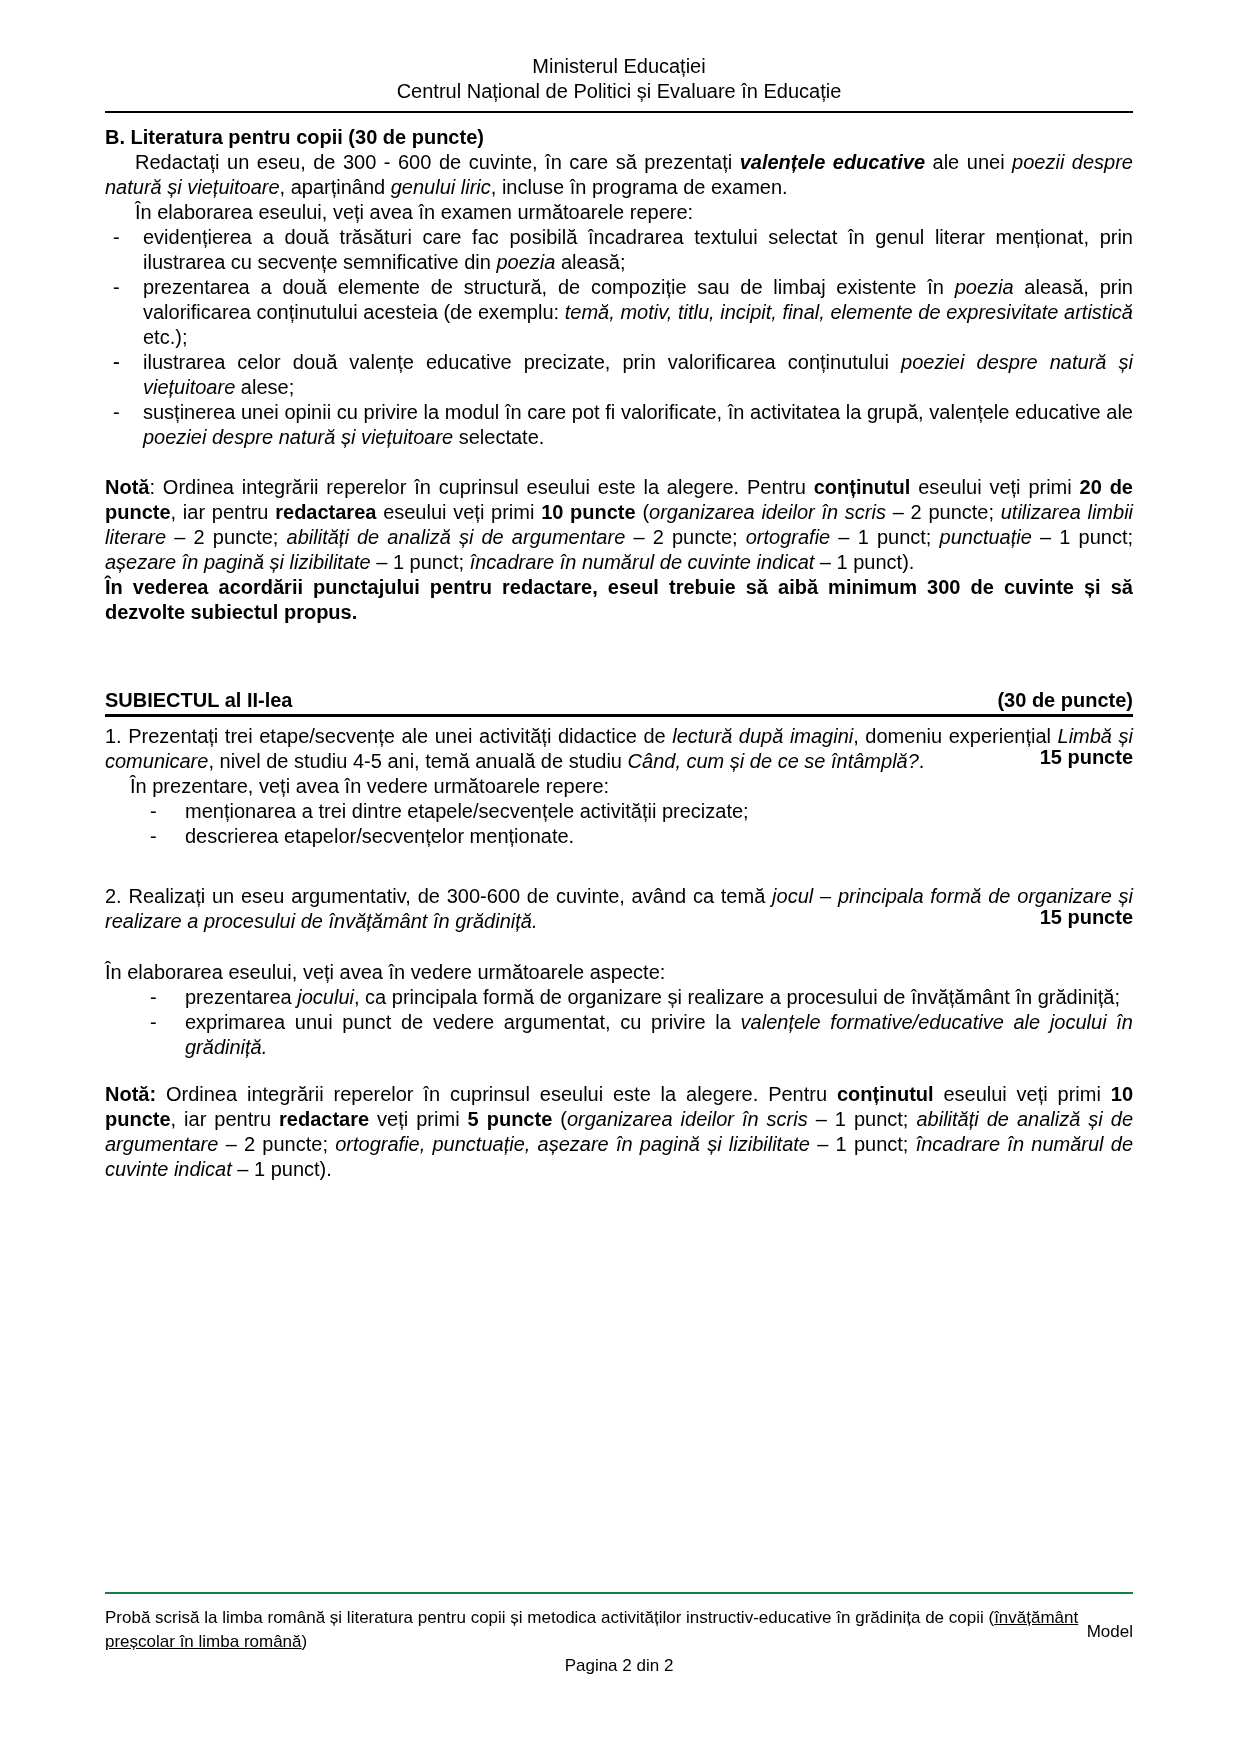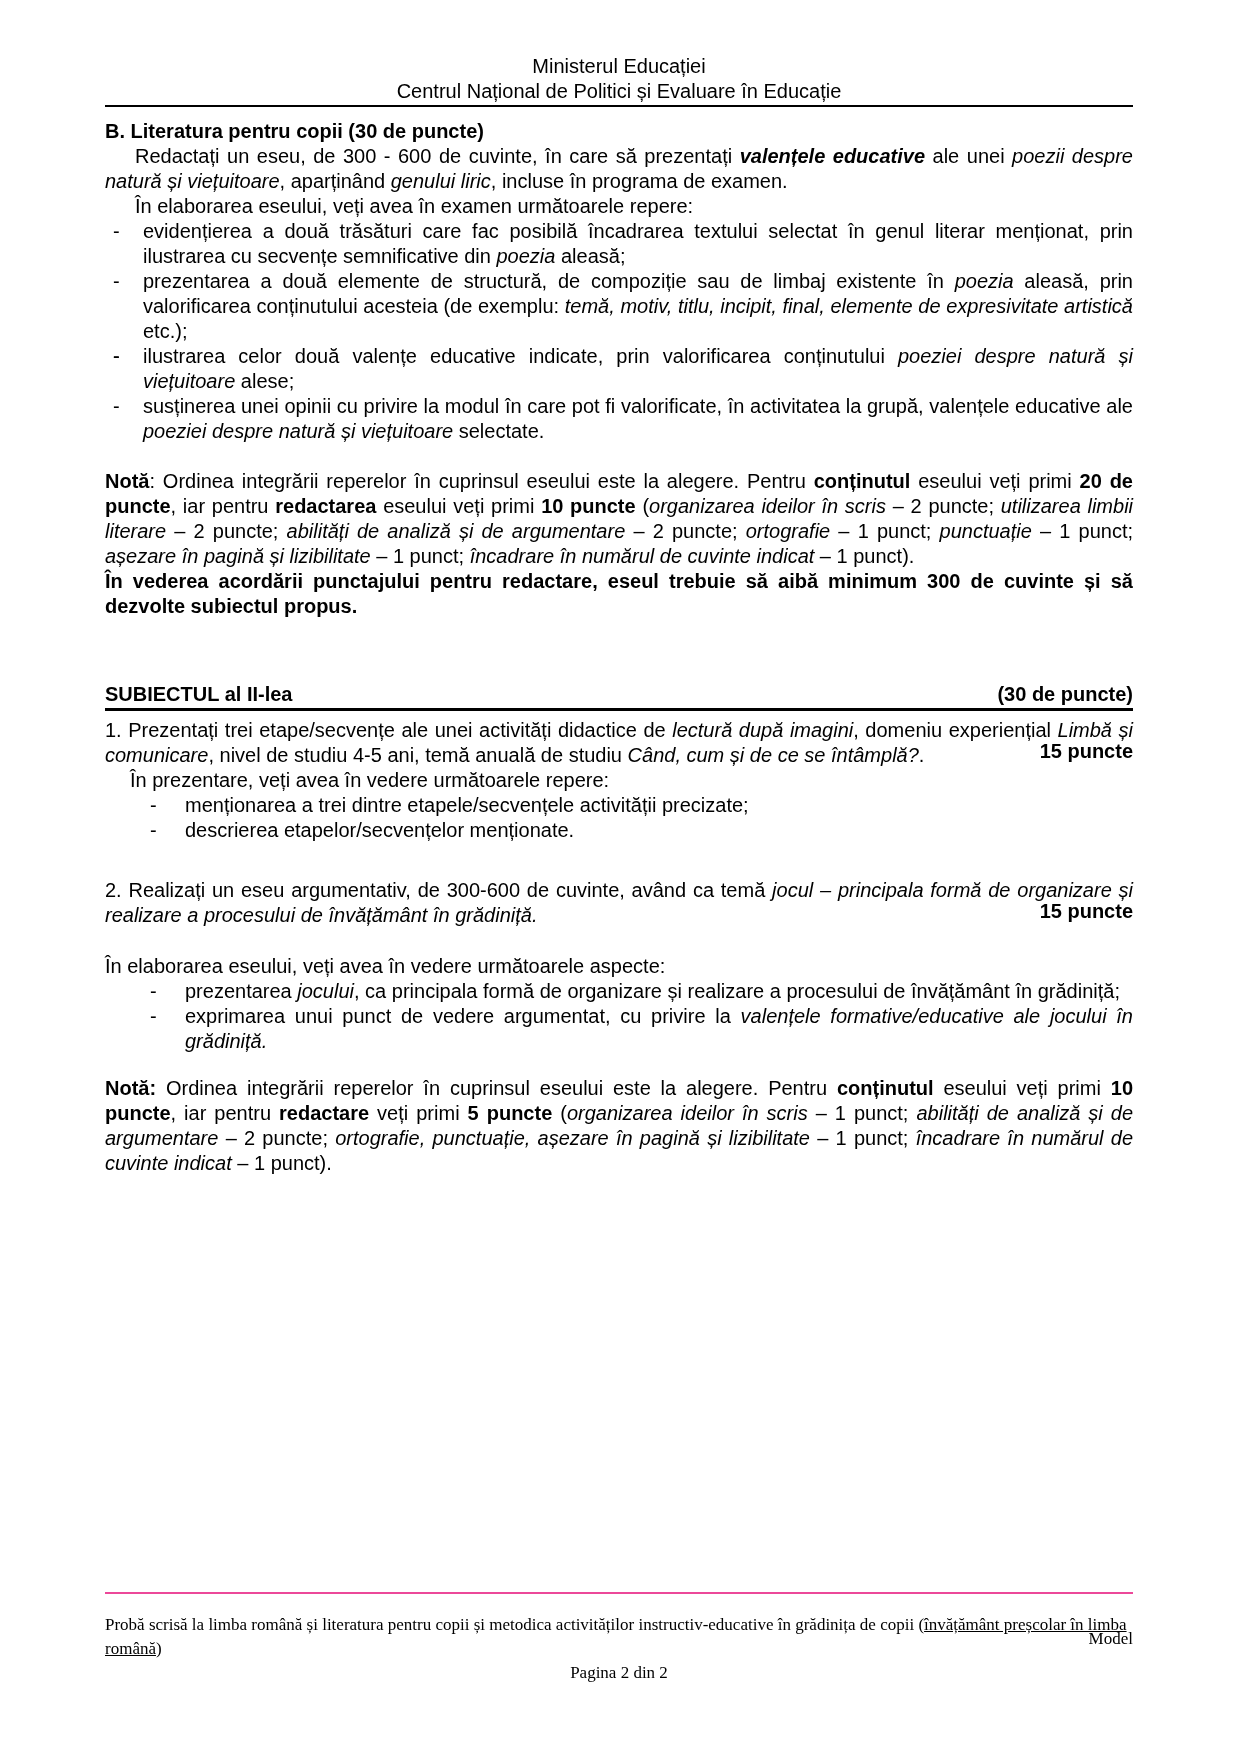--- a/index.html
+++ b/index.html
@@ -16,21 +16,21 @@
     overflow: hidden;
   }
   .content {
     position: absolute;
     left: 105px;
     top: 0;
     width: 1028px;
   }
   .doc-header {
     padding-top: 54px;
-    padding-bottom: 1px;
+    padding-bottom: 7px;
     border-bottom: 2px solid #000000;
     text-align: center;
   }
   .b-heading {
     margin-top: 12px;
     font-weight: bold;
   }
   p.just { text-align: justify; }
   .indent { text-indent: 30px; }
   .indent-sm { text-indent: 25px; }
@@ -76,25 +76,24 @@
     bottom: 4px;
     font-weight: bold;
   }
   .elab2 { margin-top: 26px; }
   .nota2 { margin-top: 22px; }
   .doc-footer {
     position: absolute;
     left: 105px;
     top: 1592px;
     width: 1028px;
-    border-top: 2px solid #ec4899;
-    padding-top: 19px;
+    border-top: 2px solid #15803d;
+    padding-top: 12px;
     font-size: 17px;
     line-height: 24px;
-    font-family: Liberation Serif, serif;
   }
   .footer-text { position: relative; }
   .footer-model {
     position: absolute;
     right: 0;
     bottom: 10px;
   }
   .footer-page { text-align: center; }
 </style>
 </head>
@@ -120,21 +119,21 @@
     </div>
     <div class="list-item">
       <span class="dash">-</span>
       <span><span>prezentarea a două elemente de structură, de compoziție sau de limbaj existente în </span><span style="font-style: italic;">poezia</span><span> aleasă, prin valorificarea conținutului acesteia (de exemplu: </span><span style="font-style: italic;">temă, motiv, titlu, incipit, final, elemente de expresivitate artistică</span><span> etc.);</span></span>
     </div>
     <div class="list-item">
       <span class="dash">-</span>
     </div>
     <div class="list-item">
       <span class="dash">-</span>
-      <span><span>ilustrarea celor două valențe educative indicate, prin valorificarea conținutului </span><span style="font-style: italic;">poeziei despre natură și viețuitoare</span><span> alese;</span></span>
+      <span><span>ilustrarea celor două valențe educative precizate, prin valorificarea conținutului </span><span style="font-style: italic;">poeziei despre natură și viețuitoare</span><span> alese;</span></span>
     </div>
     <div class="list-item">
       <span class="dash">-</span>
       <span><span>susținerea unei opinii cu privire la modul în care pot fi valorificate, în activitatea la grupă, valențele educative ale </span><span style="font-style: italic;">poeziei despre natură și viețuitoare</span><span> selectate.</span></span>
     </div>
 
     <p class="just nota1"><span style="font-weight: bold;">Notă</span><span>: Ordinea integrării reperelor în cuprinsul eseului este la alegere. Pentru </span><span style="font-weight: bold;">conținutul</span><span> eseului veți primi </span><span style="font-weight: bold;">20 de puncte</span><span>, iar pentru </span><span style="font-weight: bold;">redactarea</span><span> eseului veți primi </span><span style="font-weight: bold;">10 puncte</span><span> (</span><span style="font-style: italic;">organizarea ideilor în scris</span><span> – 2 puncte; </span><span style="font-style: italic;">utilizarea limbii literare</span><span> – 2 puncte; </span><span style="font-style: italic;">abilități de analiză și de argumentare</span><span> – 2 puncte; </span><span style="font-style: italic;">ortografie</span><span> – 1 punct; </span><span style="font-style: italic;">punctuație</span><span> – 1 punct; </span><span style="font-style: italic;">așezare în pagină și lizibilitate</span><span> – 1 punct; </span><span style="font-style: italic;">încadrare în numărul de cuvinte indicat</span><span> – 1 punct).</span></p>
 
     <p class="just"><span style="font-weight: bold;">În vederea acordării punctajului pentru redactare, eseul trebuie să aibă minimum 300 de cuvinte și să dezvolte subiectul propus.</span></p>
 

